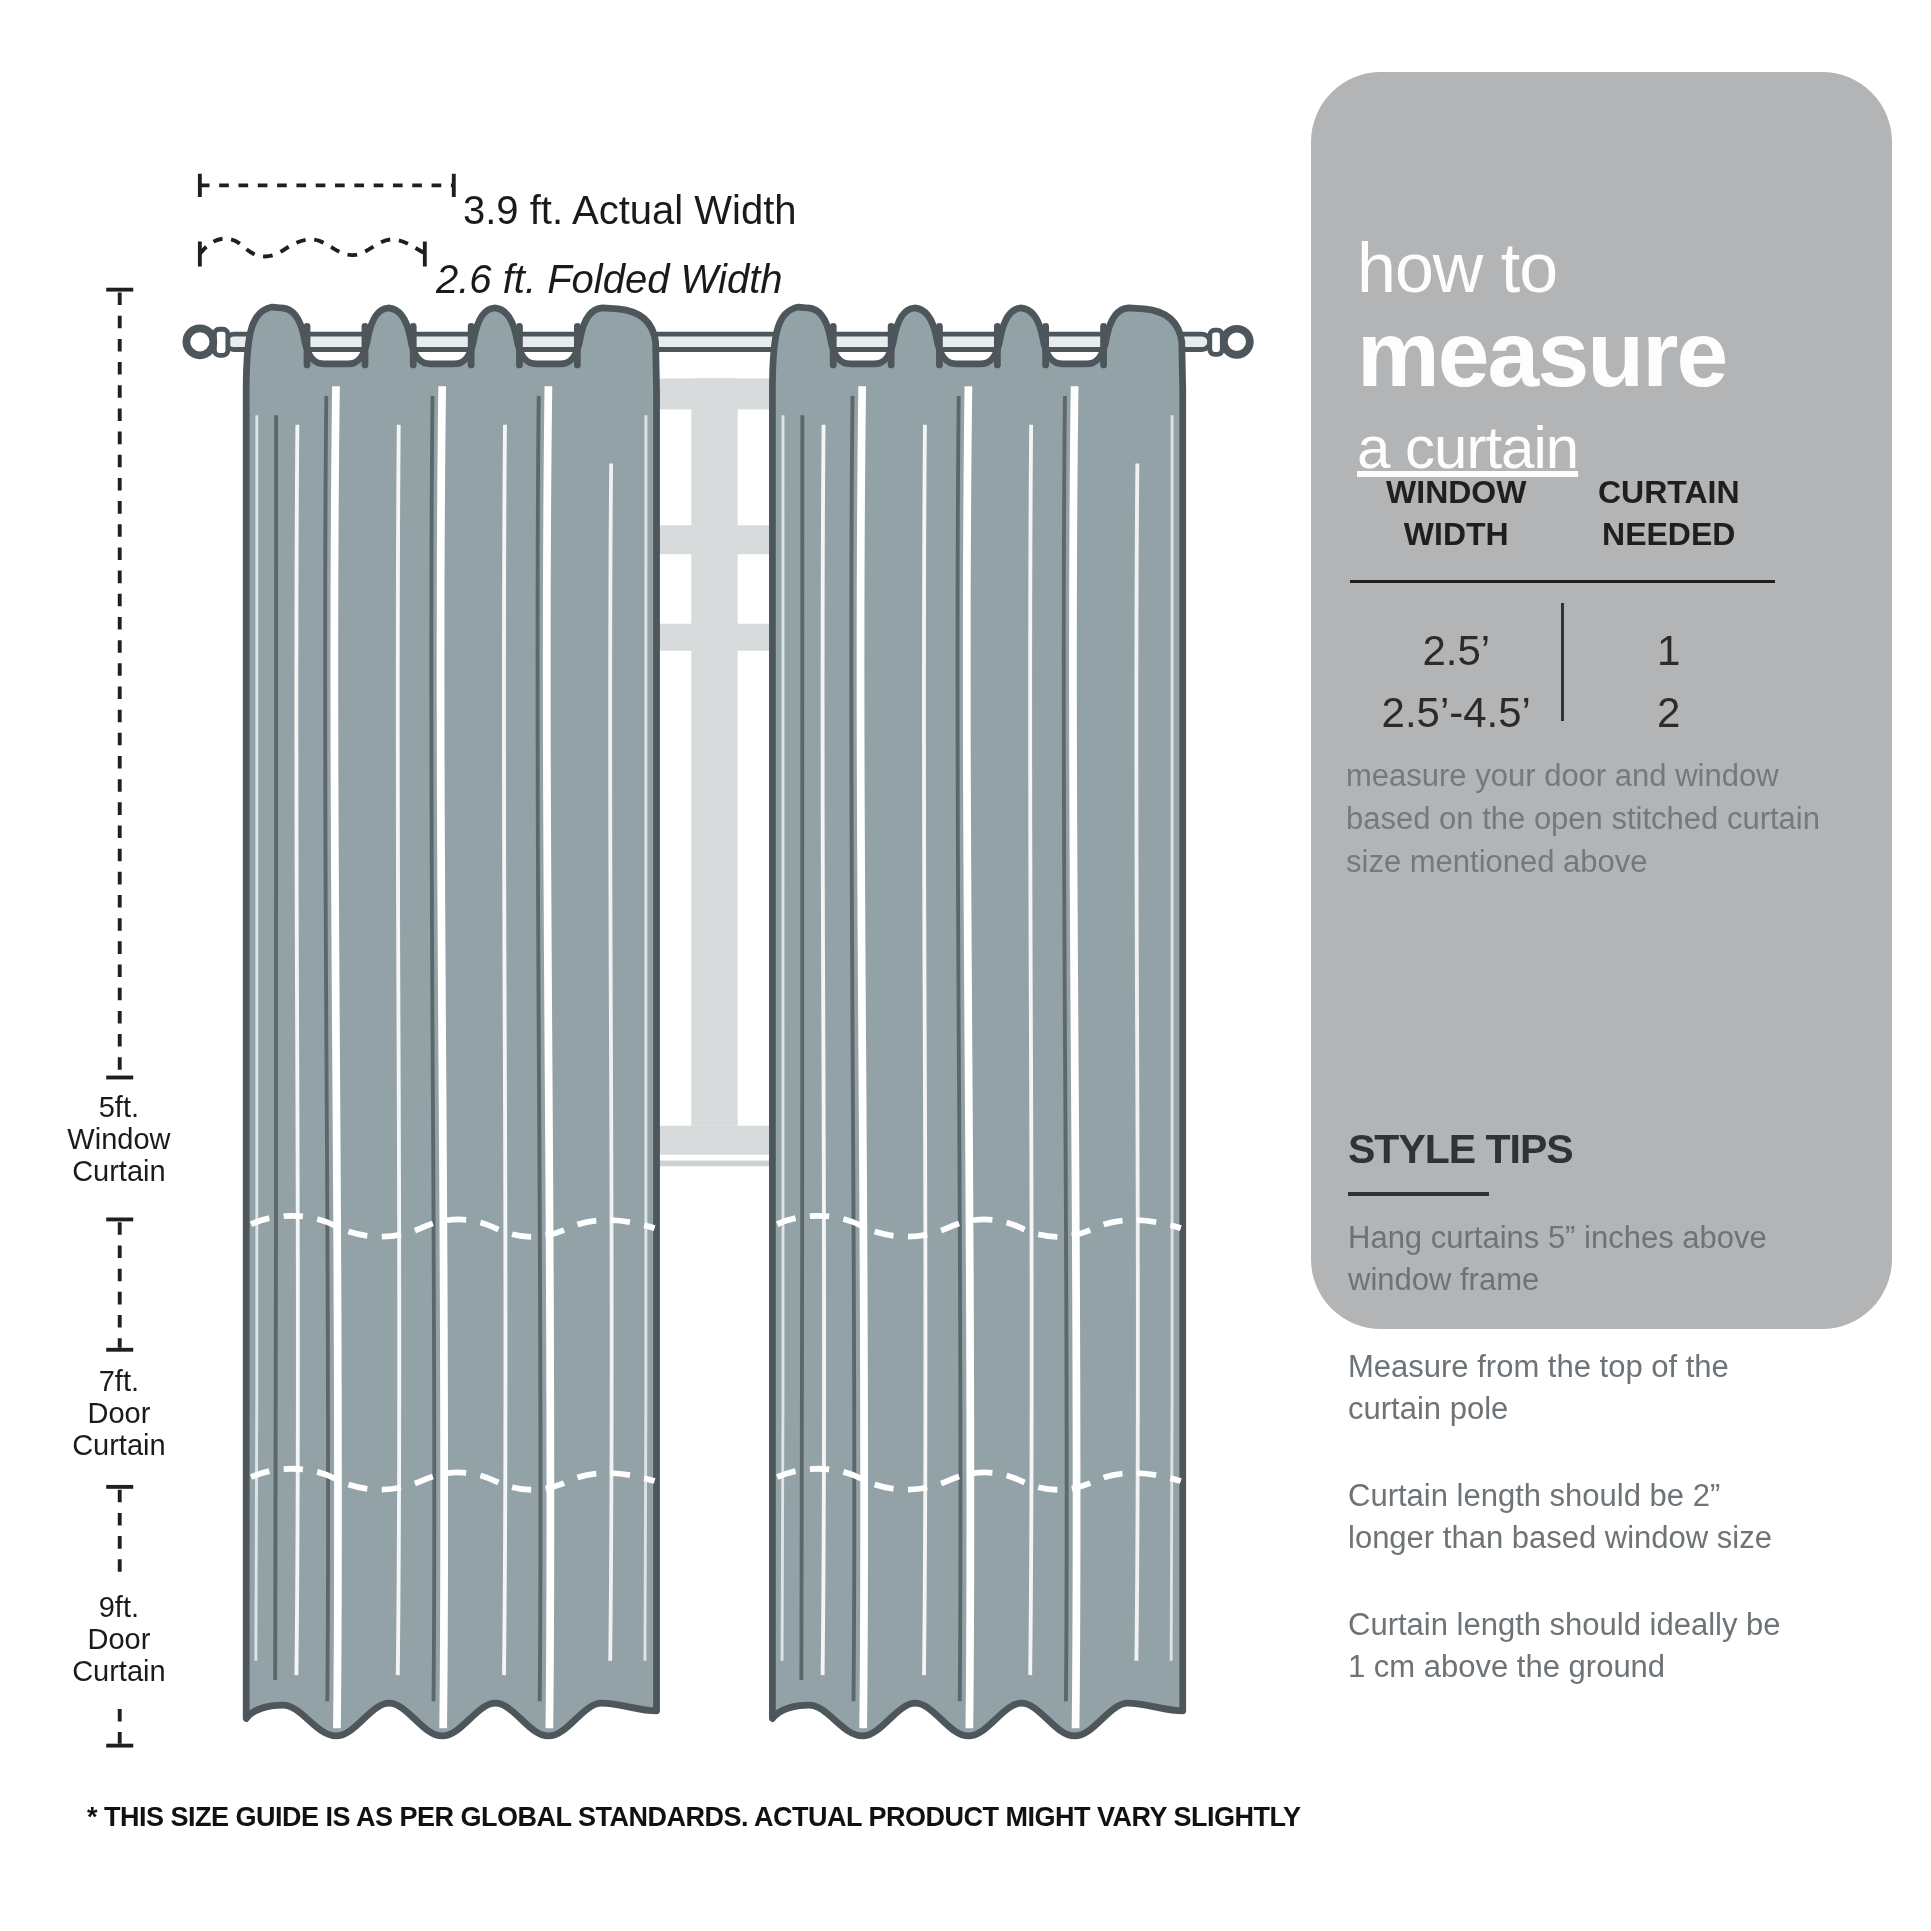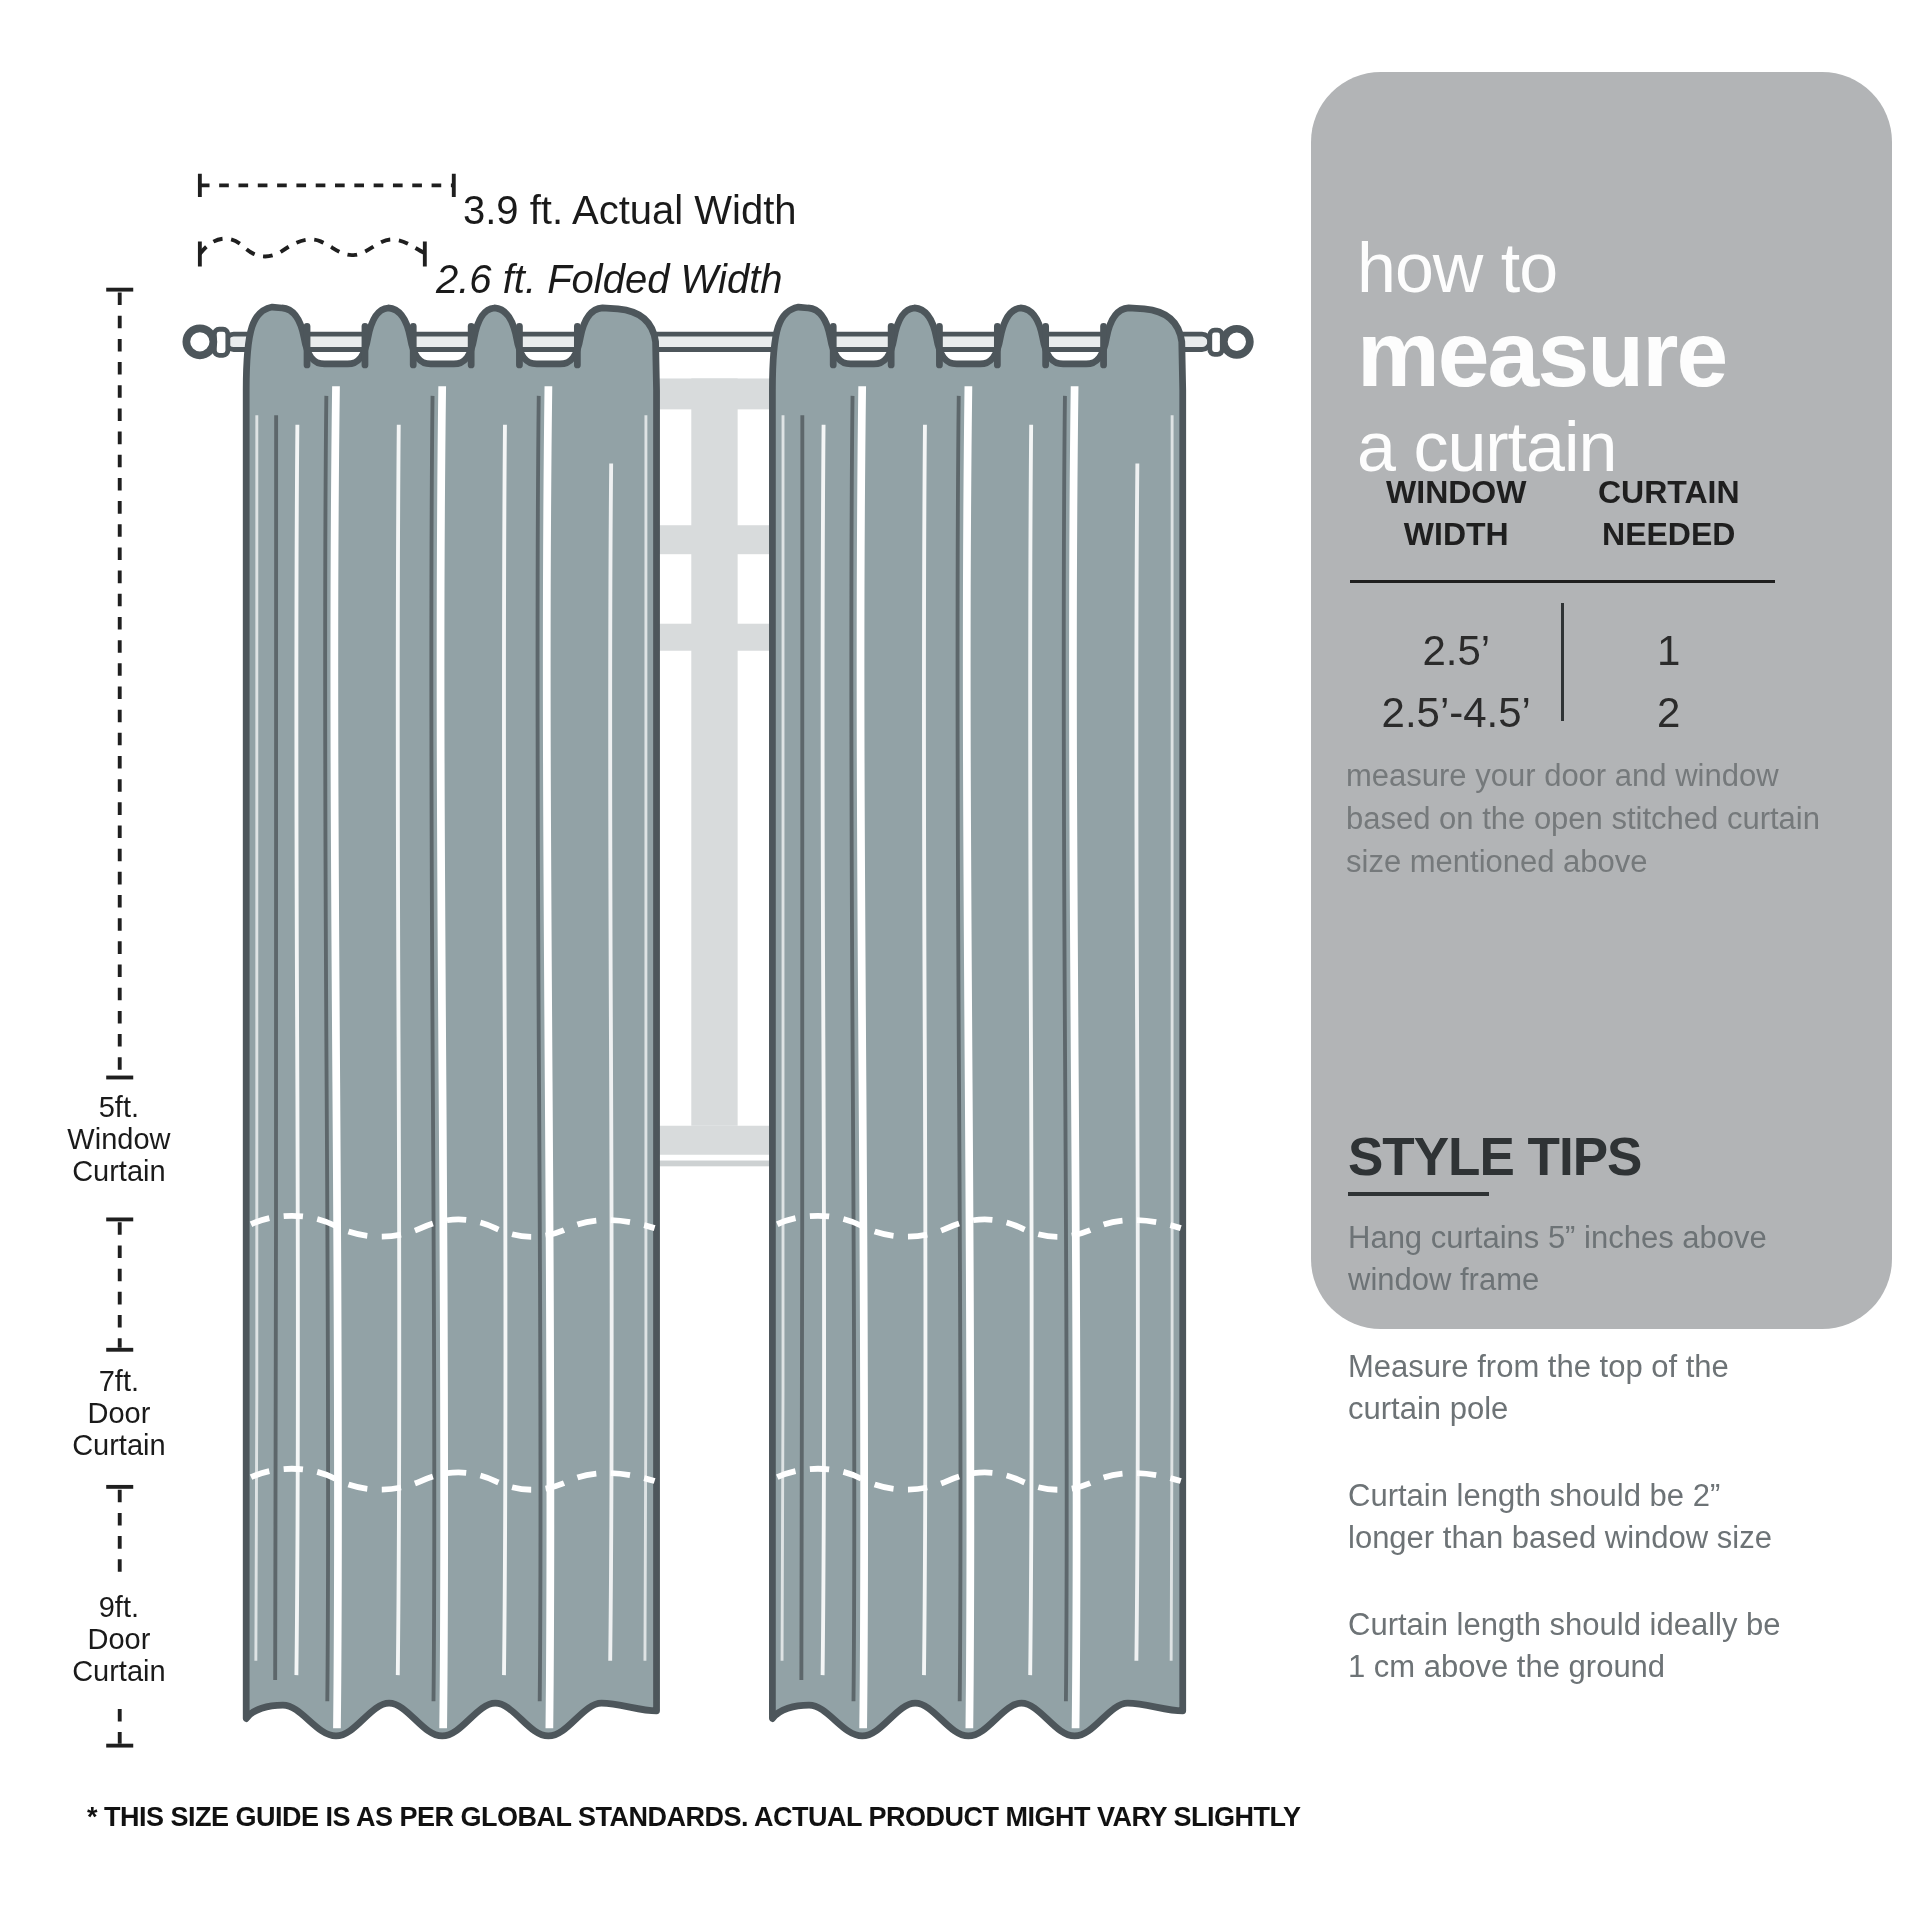--- a/index.html
+++ b/index.html
@@ -14,30 +14,30 @@
   .illustration-svg{position:absolute;left:0;top:0;width:1931px;height:1931px;}
   .meas-label{font-size:40px;color:var(--label-text);white-space:nowrap;margin-top:24px;}
   .marker{width:203px;left:17.4px;text-align:center;font-size:29px;line-height:32px;color:var(--label-text);}
   .footnote{left:87px;top:1802px;width:1207px;text-align:center;font-size:27px;font-weight:700;
             letter-spacing:-0.5px;color:#111;white-space:nowrap;}
   
   .info-panel{left:1311px;top:72px;width:581px;height:1257px;background:var(--panel-bg);border-radius:70px;}
   .title-block{left:46px;top:160px;color:var(--title-text);}
   .title-light1{font-size:70px;line-height:73px;letter-spacing:-1px;}
   .title-bold{font-size:93px;line-height:98px;font-weight:700;letter-spacing:-1.9px;}
-  .title-light2{font-size:70px;line-height:89px;letter-spacing:-1px;}
+  .title-light2{font-size:60px;line-height:89px;letter-spacing:-1px;text-decoration:underline;}
   .size-table-head{left:39px;top:399px;width:425px;display:grid;grid-template-columns:1fr 1fr;
                    text-align:center;font-size:32px;line-height:42px;font-weight:700;color:var(--table-text);}
   .table-rule{left:39px;top:508px;width:425px;height:2.9px;background:#1f1f1f;}
   .size-table-rows{left:39px;top:529px;width:425px;display:grid;grid-template-columns:1fr 1fr;
                    grid-auto-rows:62px;text-align:center;font-size:42px;color:#2b2b2b;}
   .size-table-rows div{line-height:62px;margin-top:19px;}
   .col-divider{left:250px;top:531px;width:2.9px;height:118px;background:#2f3335;}
   .note-block{left:35px;top:682px;font-size:31px;line-height:43px;color:var(--body-text);}
-  .style-tips-heading{left:37px;top:1054px;font-size:53px;font-weight:700;letter-spacing:-1px;color:var(--heading-text);}
+  .style-tips-heading{left:37px;top:1054px;font-size:41px;font-weight:700;letter-spacing:-1px;color:var(--heading-text);}
   .style-tips-underline{left:37px;top:1120px;width:141px;height:3.9px;background:var(--heading-text);}
   .tips-list{left:37px;top:1145px;width:492px;display:flex;flex-direction:column;gap:45px;
              font-size:31px;line-height:42px;color:var(--tip-text);}
   
   .c-body{fill:var(--curtain-fill);stroke:var(--curtain-outline);stroke-width:7;stroke-linejoin:round;}
   .ol{stroke:var(--curtain-outline);}
   .dashk{stroke:#1f1f1f;fill:none;}
   .winbar{fill:var(--window-frame);}
 </style>
 </head>

